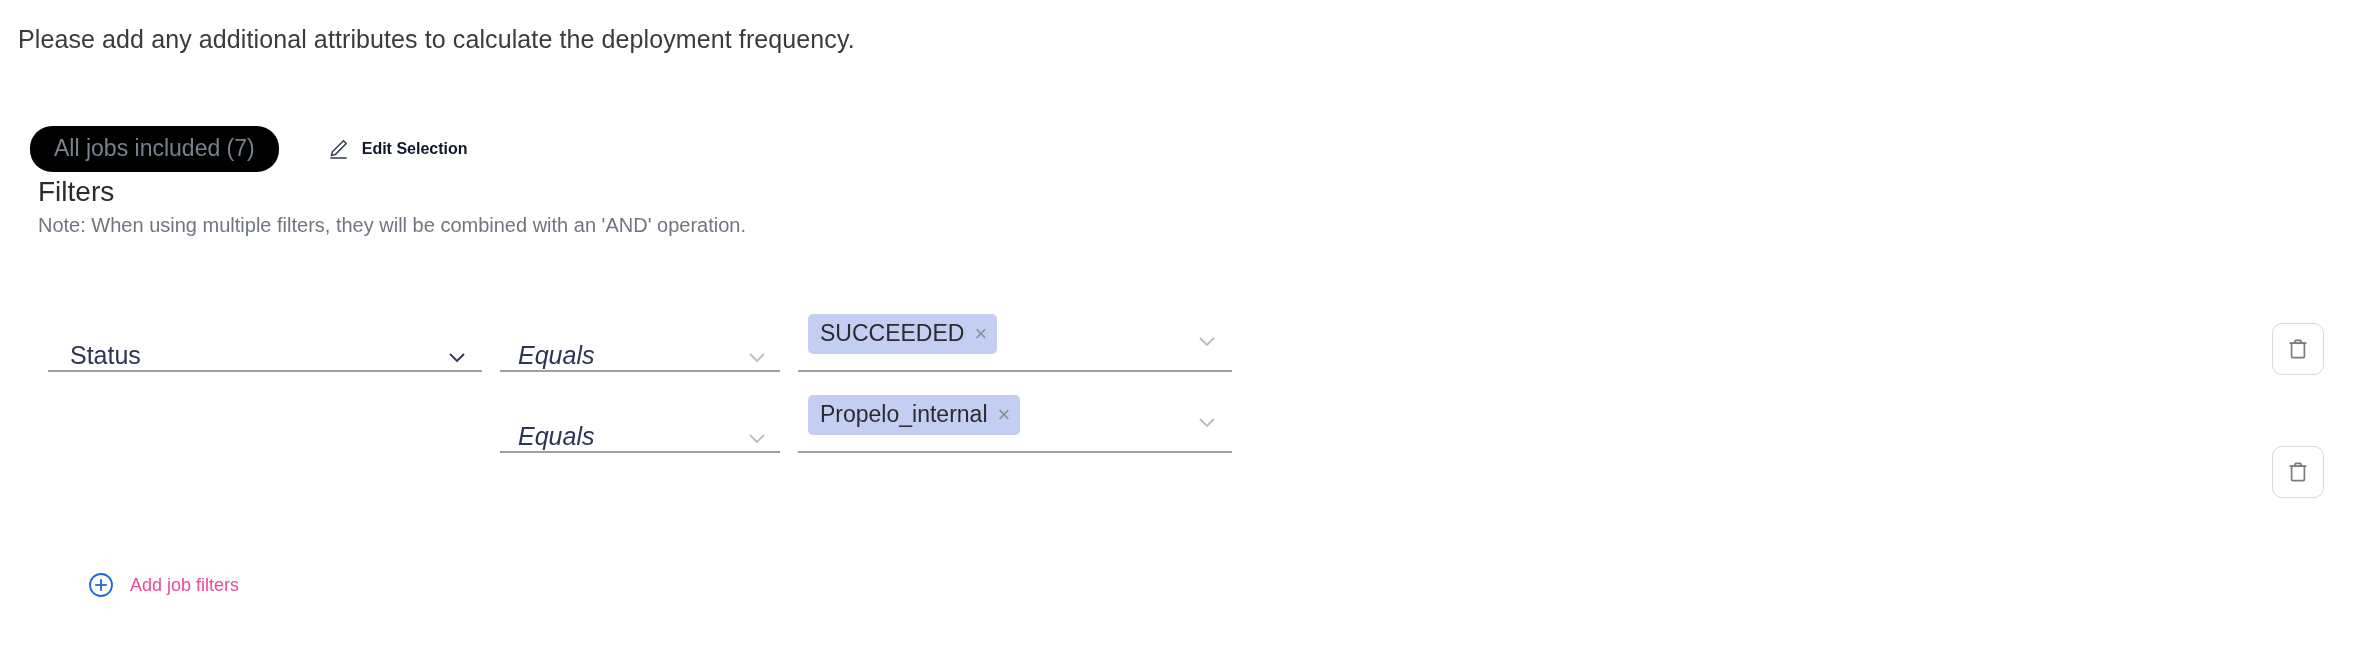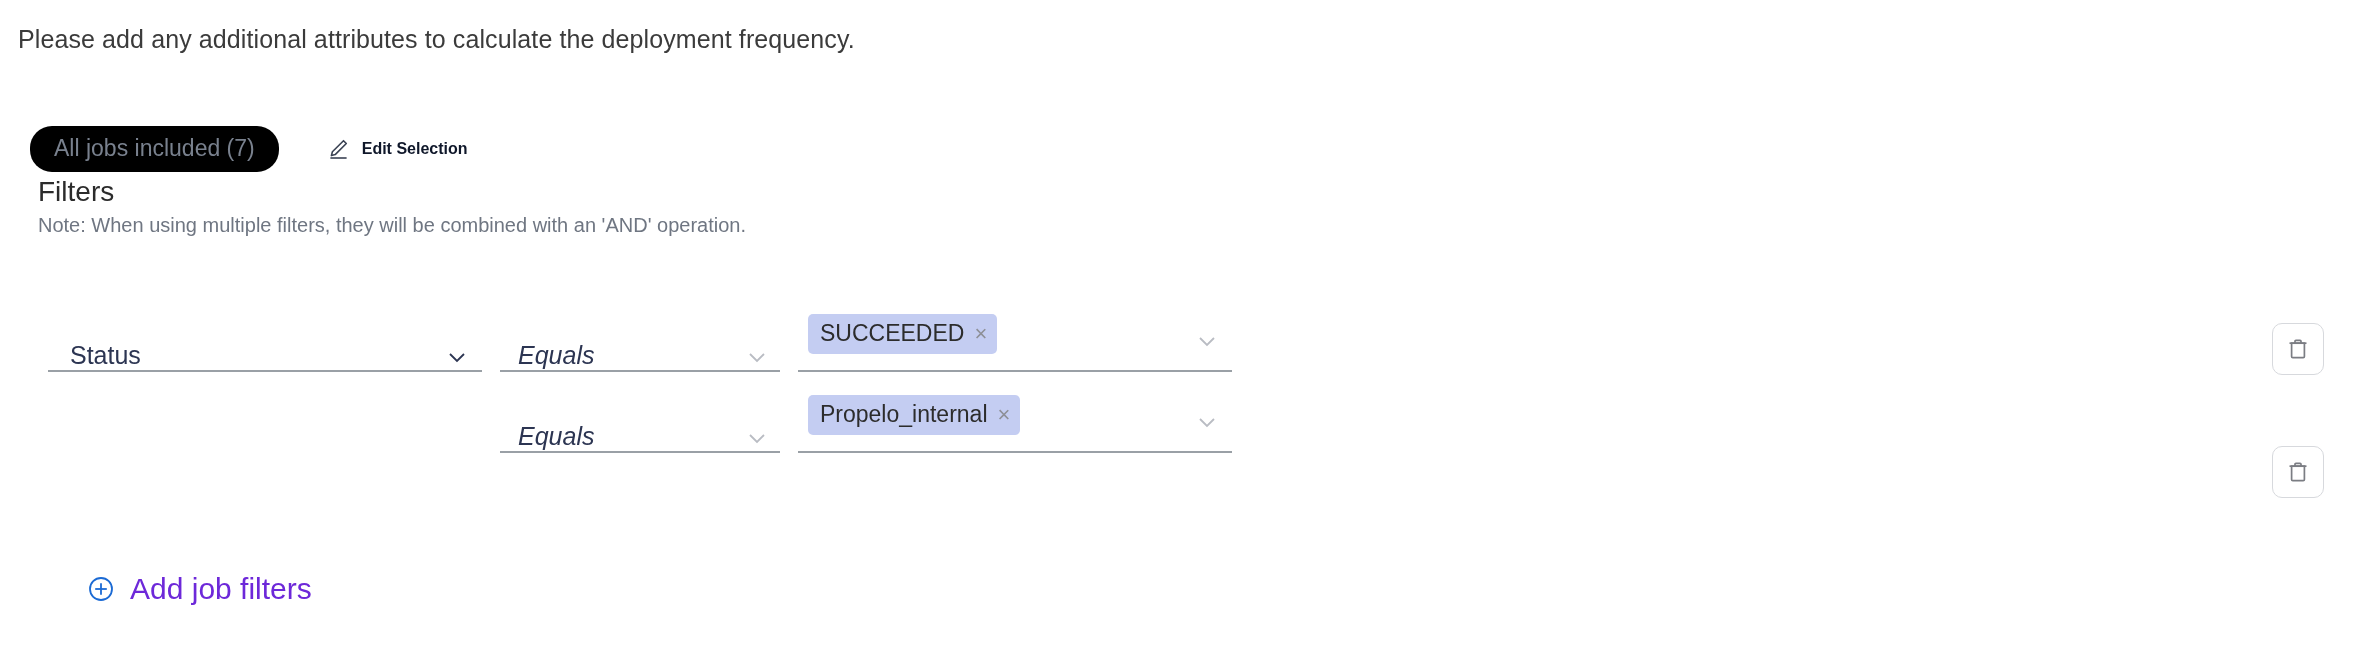--- a/index.html
+++ b/index.html
@@ -160,22 +160,22 @@
   .trash-btn svg { display: block; }
 
   
   .add-link {
     position: absolute;
     left: 88px;
     top: 572px;
     display: flex;
     align-items: center;
     gap: 16px;
-    color: #6d28d9;
-    font-size: 30px;
+    color: #ec4899;
+    font-size: 18px;
     cursor: pointer;
     white-space: nowrap;
   }
   .plus-icon { width: 26px; height: 26px; flex: 0 0 auto; }
   .plus-icon svg { display: block; }
 </style>
 </head>
 <body>
 
 <div class="intro">Please add any additional attributes to calculate the deployment frequency.</div>

